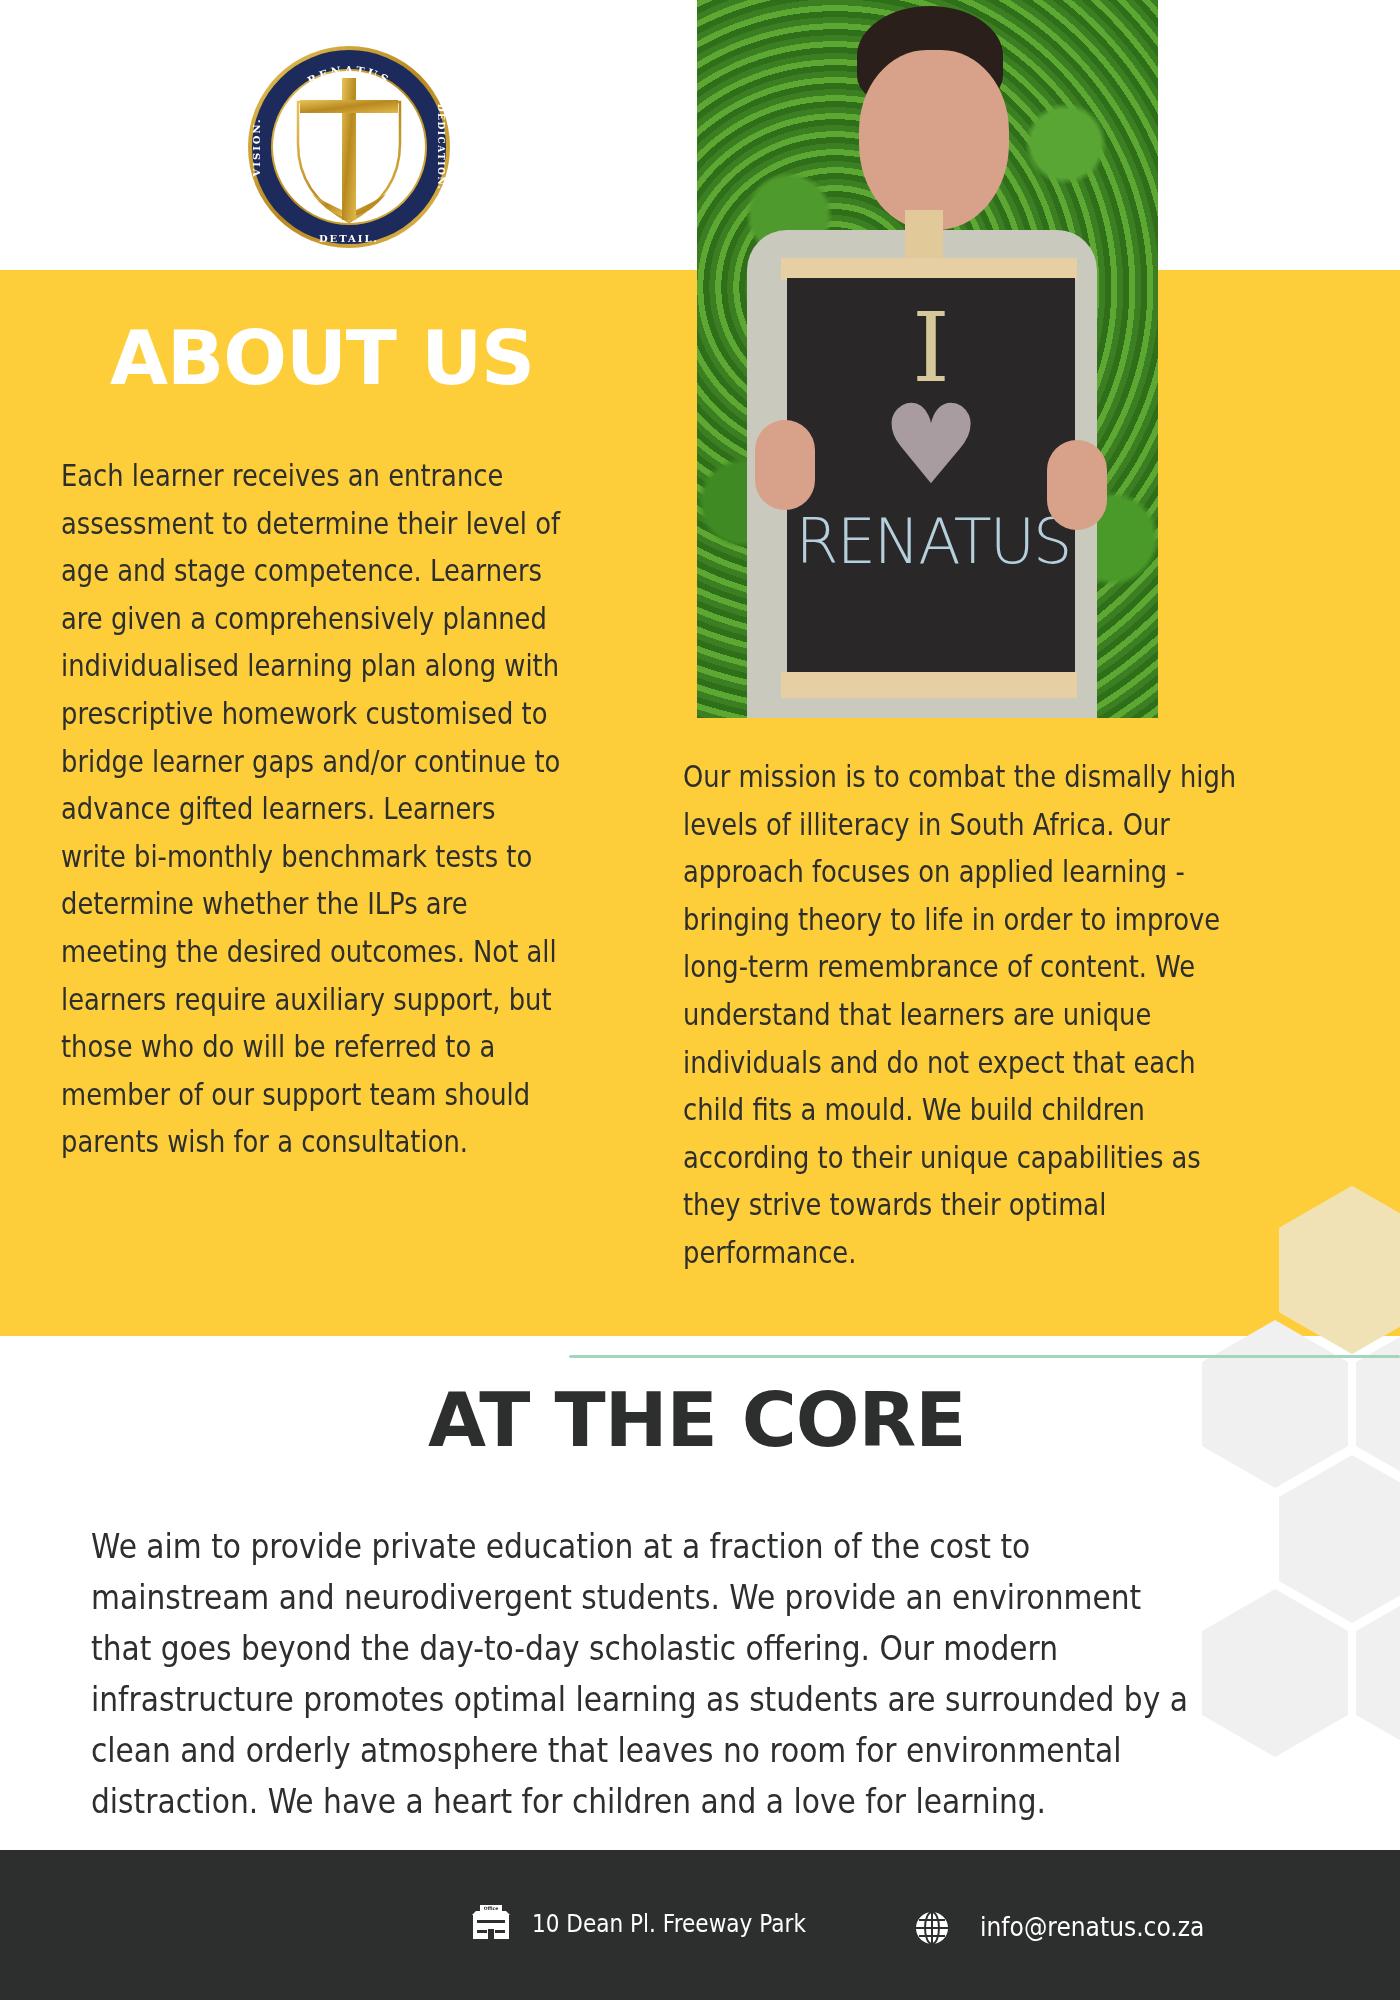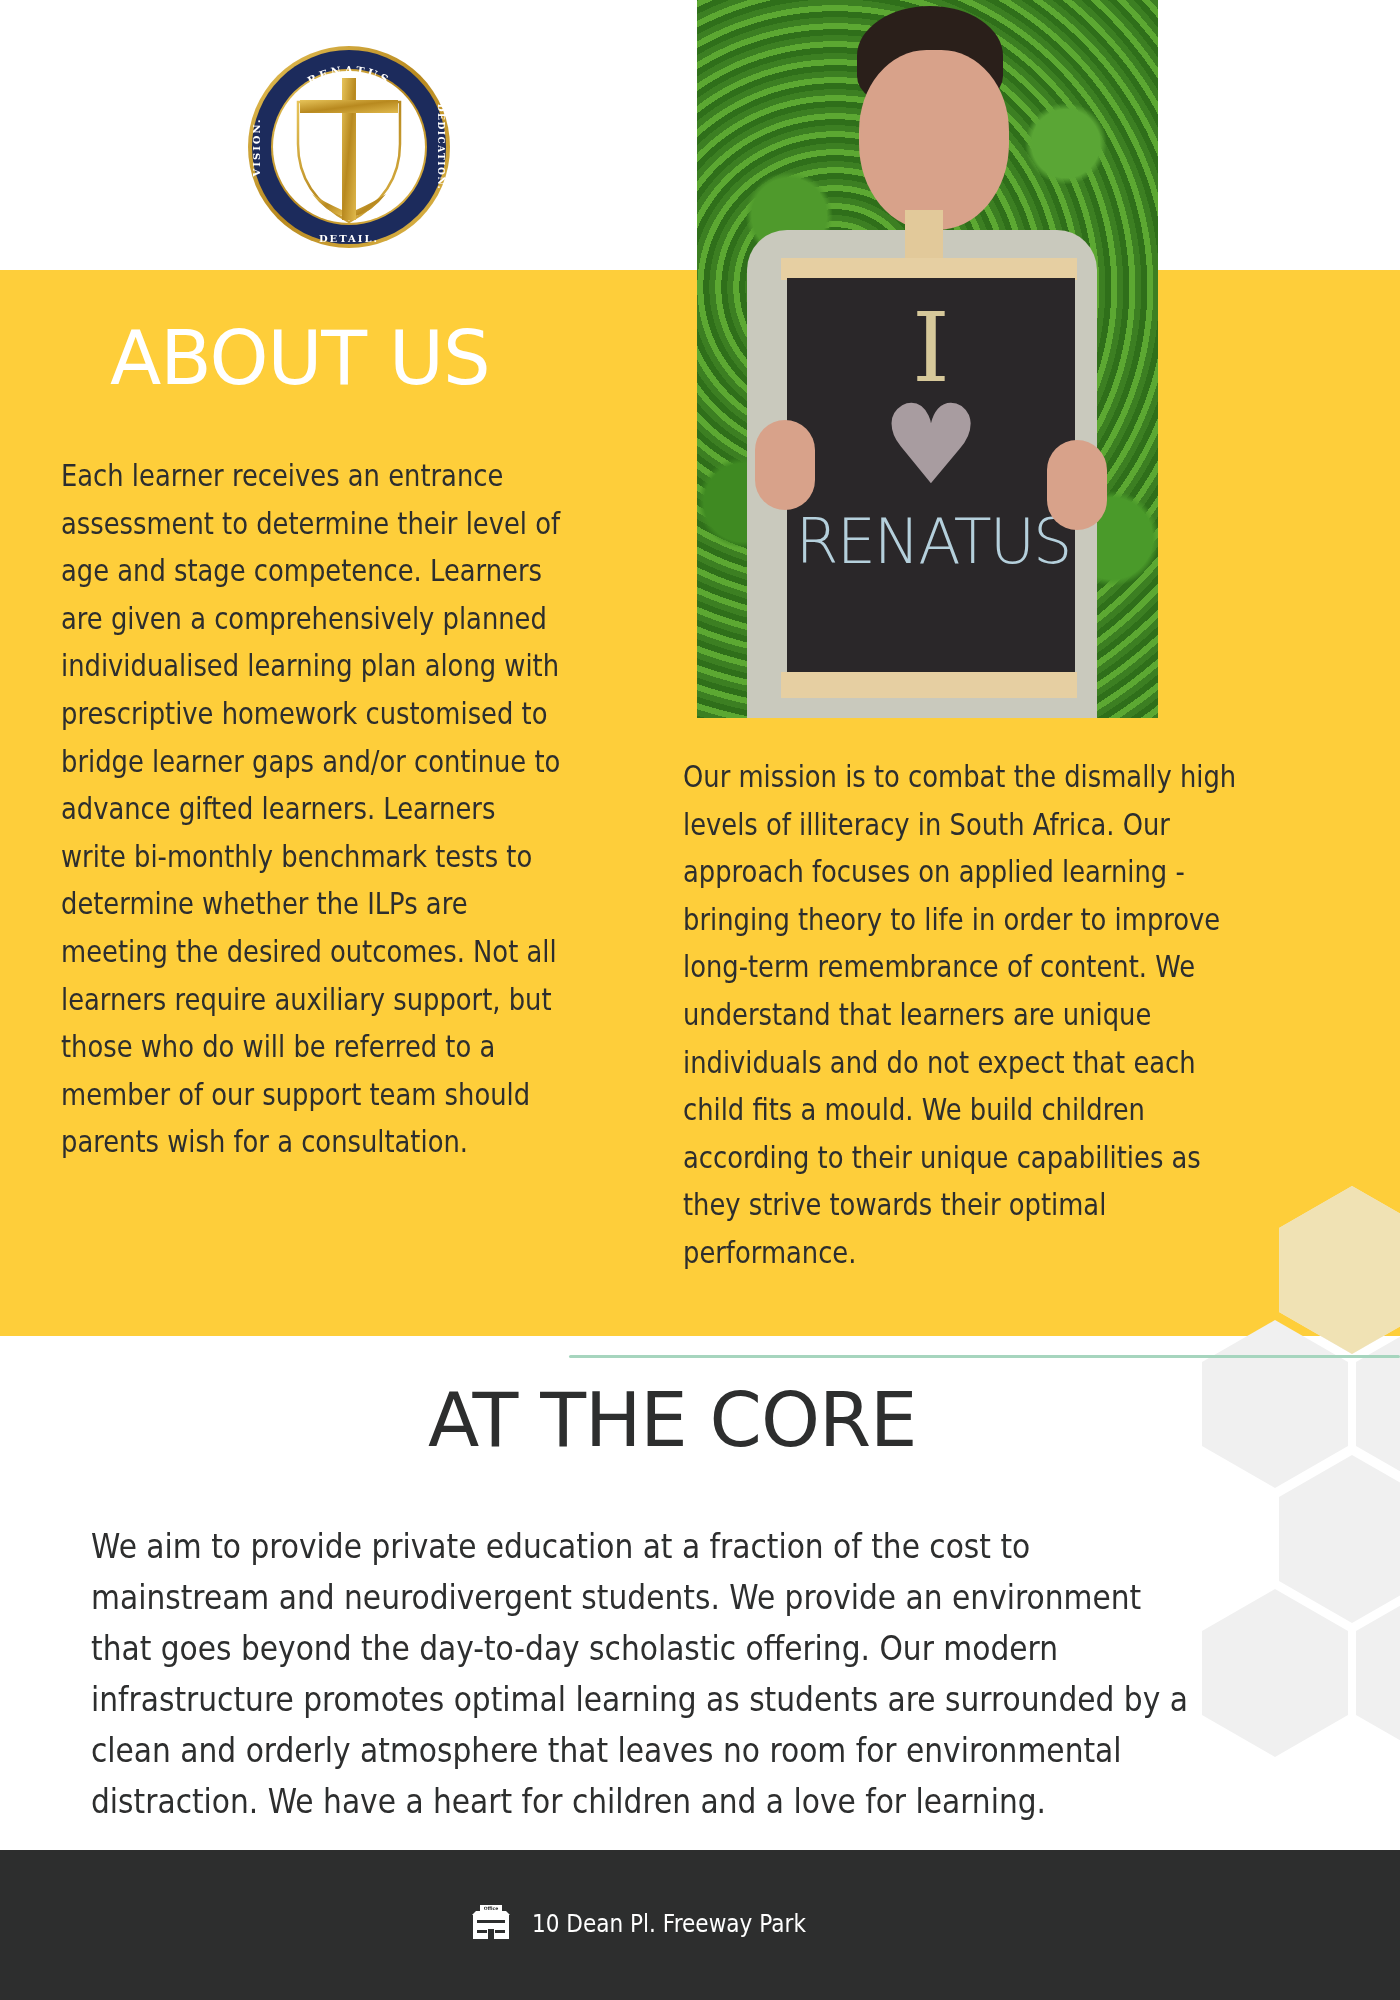--- a/index.html
+++ b/index.html
@@ -2,21 +2,21 @@
 <html><head>
 <meta charset="utf-8">
 <style>
   html, body { margin: 0; padding: 0; }
   body { width: 1400px; height: 2000px; position: relative; overflow: hidden; background: #ffffff; font-family: "DejaVu Sans", sans-serif; color: #2d2e2e; }
   .abs { position: absolute; }
   .yellow-band { position: absolute; left: 0; top: 270px; width: 1400px; height: 1066px; background: #fece3a; }
   .hex { position: absolute; width: 146px; height: 168px; clip-path: polygon(50% 0, 100% 25%, 100% 75%, 50% 100%, 0 75%, 0 25%); }
   .hex.gray { background: #f0f0f0; }
   .hex.pale { background: rgba(240,222,160,0.75); }
-  .heading { position: absolute; font-family: "DejaVu Sans", sans-serif; font-weight: normal; white-space: nowrap; letter-spacing: -1px; text-align: center; }
+  .heading { position: absolute; font-family: "DejaVu Sans", sans-serif; font-weight: bold; white-space: nowrap; letter-spacing: -1px; text-align: center; }
   .para { position: absolute; margin: 3px; padding: 0; list-style: none; }
   .para .line { display: block; white-space: nowrap; transform-origin: left top; }
   .about-left .line, .about-right .line { font-size: 30px; line-height: 47.6px; height: 47.6px; transform: scaleX(0.86); }
   .core .line { font-size: 33px; line-height: 51px; height: 51px; transform: scaleX(0.9); }
   .footer { position: absolute; left: 0; top: 1850px; width: 1400px; height: 150px; background: #2d2e2e; color: #ffffff; }
   .footer .ftext { position: absolute; font-size: 24px; white-space: nowrap; transform: scaleX(0.9); transform-origin: left top; }
   .photo { position: absolute; left: 697px; top: 0; width: 461px; height: 718px; overflow: hidden; background: radial-gradient(circle at 20% 30%, #4f9a2c 0 6%, transparent 7%), radial-gradient(circle at 80% 20%, #5aa635 0 5%, transparent 6%), radial-gradient(circle at 10% 70%, #3f8a22 0 6%, transparent 7%), radial-gradient(circle at 90% 75%, #4a9a2a 0 6%, transparent 7%), repeating-radial-gradient(circle at 30% 40%, #2f6f1a 0 6px, #5ca832 6px 12px, #3c7f22 12px 18px), #3f8a25; }
 </style>
 </head>
 <body>
@@ -140,13 +140,24 @@
       <path d="M2 11 L6 7 L36 7 L40 11 Z" fill="#ffffff"></path>
       <rect x="3" y="11" width="36" height="24" fill="#ffffff"></rect>
       <rect x="7" y="16" width="28" height="3" fill="#2d2e2e"></rect>
       <rect x="7" y="26" width="10" height="3" fill="#2d2e2e"></rect>
       <rect x="25" y="26" width="10" height="3" fill="#2d2e2e"></rect>
       <rect x="18" y="25" width="6" height="10" fill="#2d2e2e"></rect>
     </svg>
     <div class="ftext" style="left:64px; top:6px;">10 Dean Pl. Freeway Park</div>
   </div>
 
+  <div class="abs" style="left:914px; top:56px; width:400px; height:60px;">
+    <svg class="abs" style="left:0; top:4px;" width="36" height="36" viewBox="0 0 36 36">
+      <circle cx="18" cy="18" r="16" fill="#ffffff"></circle>
+      <ellipse cx="18" cy="18" rx="7" ry="16" fill="none" stroke="#2d2e2e" stroke-width="2"></ellipse>
+      <line x1="18" y1="2" x2="18" y2="34" stroke="#2d2e2e" stroke-width="2"></line>
+      <line x1="2" y1="18" x2="34" y2="18" stroke="#2d2e2e" stroke-width="2"></line>
+      <line x1="5" y1="10" x2="31" y2="10" stroke="#2d2e2e" stroke-width="2"></line>
+      <line x1="5" y1="26" x2="31" y2="26" stroke="#2d2e2e" stroke-width="2"></line>
+    </svg>
+    <div class="ftext" style="left:66px; top:6px; font-size:26px;">info@renatus.co.za</div>
+  </div>
 </div>
 
 </body></html>

